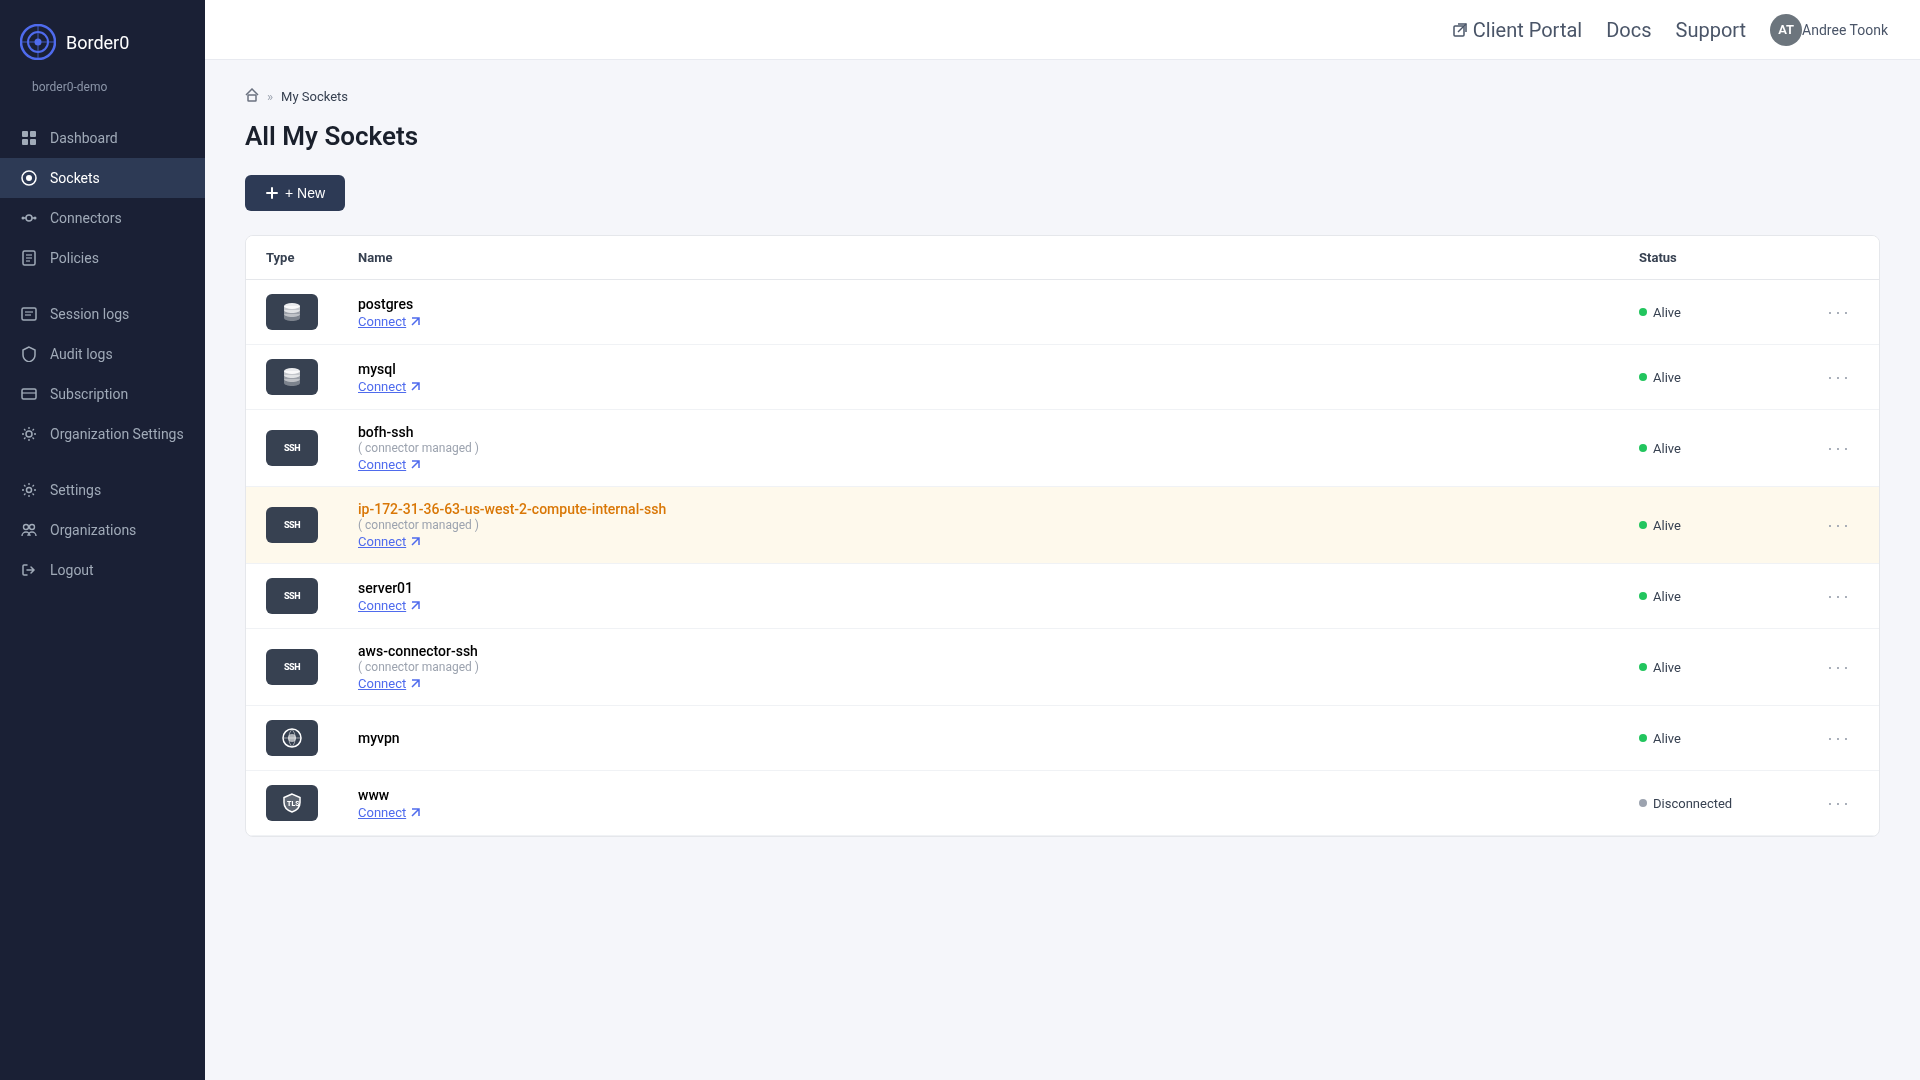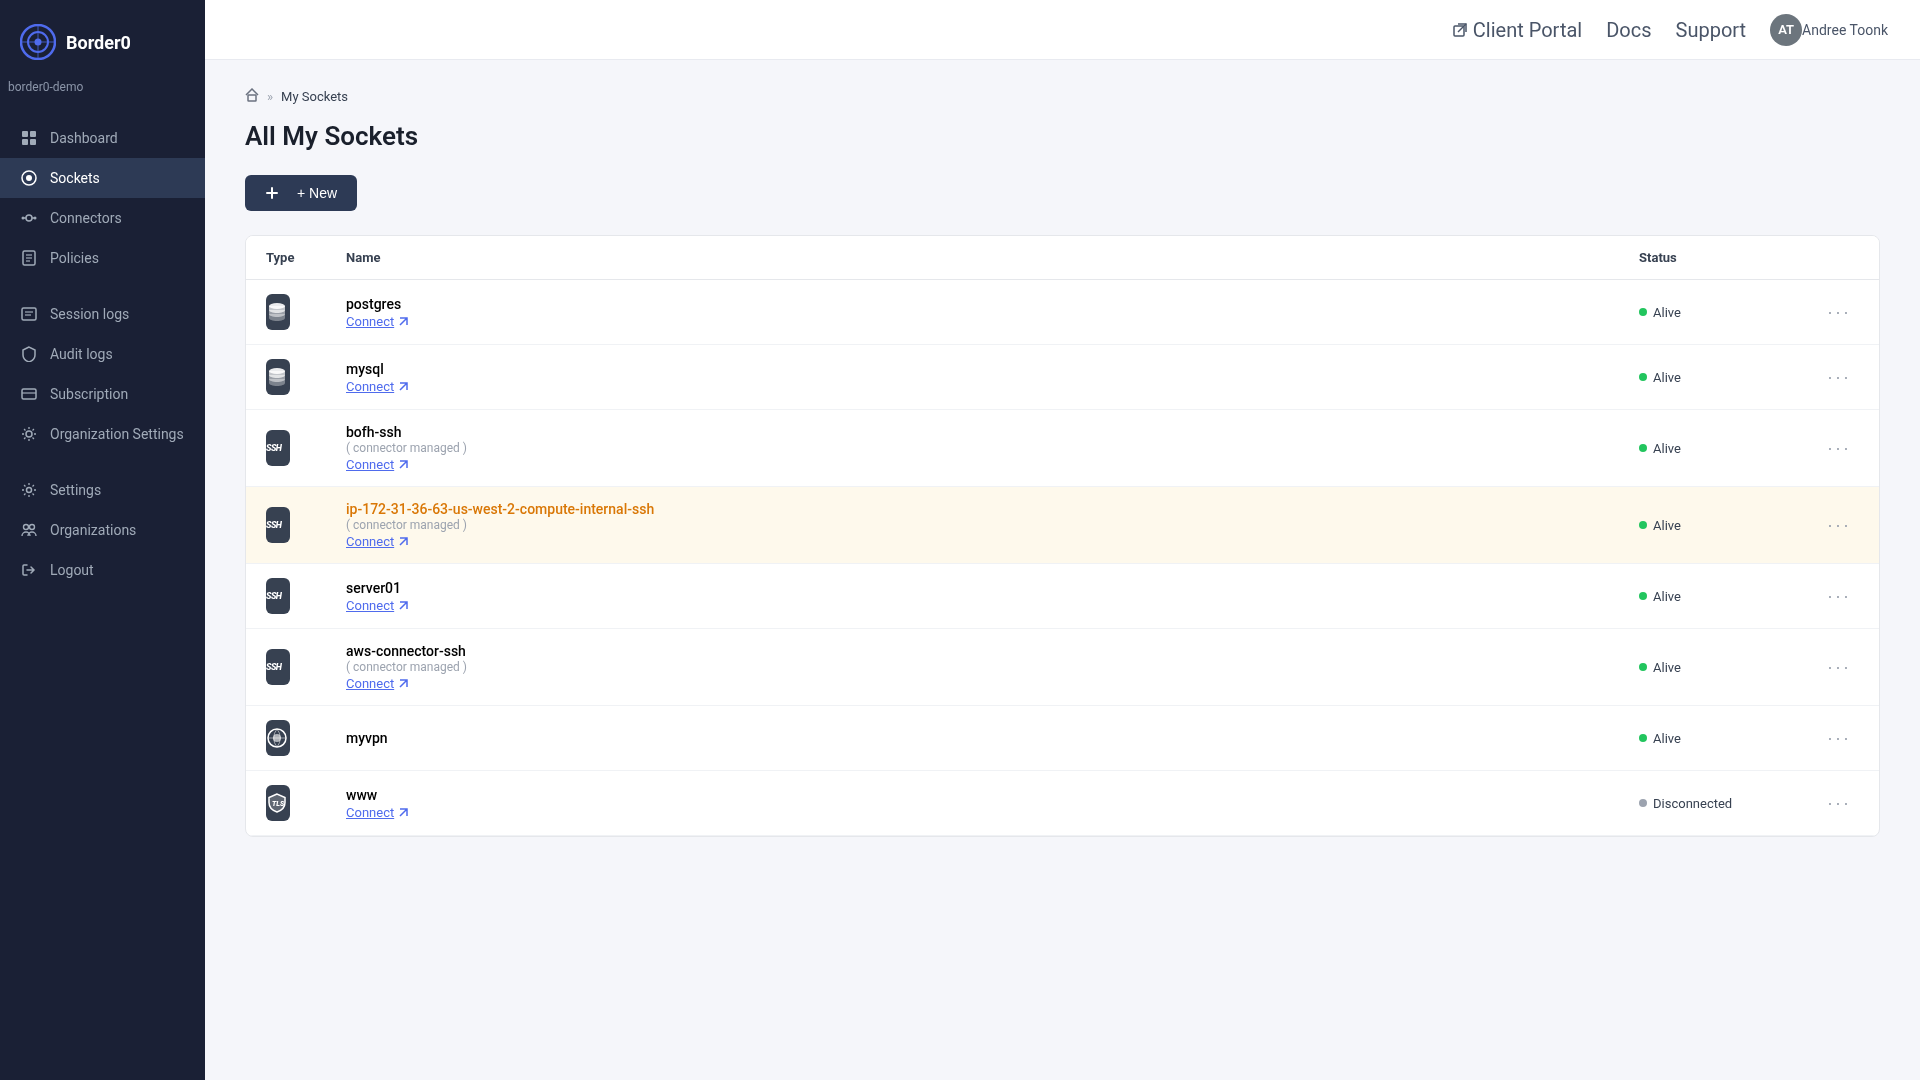--- a/index.html
+++ b/index.html
@@ -21,24 +21,24 @@
       padding: 24px 20px 16px 20px;
       gap: 10px;
     }
     .logo-icon {
       width: 36px;
       height: 36px;
     }
     .logo-text {
       color: #ffffff;
       font-size: 18px;
-      font-weight: 700;
+      font-weight: 400;
     }
     .sidebar-org {
-      padding: 4px 20px 16px 8px;
+      padding: 4px 20px 16px 32px;
       color: #8b95a8;
       font-size: 12px;
     }
     .sidebar-nav {
       display: flex;
       flex-direction: column;
       flex: 1;
       padding: 8px 0;
     }
     .nav-item {
@@ -132,21 +132,21 @@
     .breadcrumb-current { color: #374151; }
     .page-title {
       font-size: 26px;
       font-weight: 600;
       color: #1a202c;
       margin-bottom: 24px;
     }
     .btn-new {
       display: inline-flex;
       align-items: center;
-      gap: 18px;
+      gap: 6px;
       background: #2d3a55;
       color: #ffffff;
       border: none;
       border-radius: 6px;
       padding: 10px 20px;
       font-size: 14px;
       font-weight: 500;
       cursor: pointer;
       margin-bottom: 24px;
     }
@@ -176,31 +176,30 @@
     tbody tr {
       border-bottom: 1px solid #f0f2f5;
       transition: background 0.1s;
     }
     tbody tr.highlighted { background: #fef9ec; }
     tbody td {
       padding: 14px 20px;
       vertical-align: middle;
     }
     .type-icon {
-      width: 24px;
+      width: 52px;
       height: 36px;
       border-radius: 6px;
       background: #2d3a55;
       display: flex;
       align-items: center;
-      justify-content: flex-start;
+      justify-content: center;
       color: white;
       font-size: 11px;
       font-weight: 700;
-      font-style: italic;
     }
     .type-icon.db { background: #374151; }
     .type-icon.ssh { background: #374151; font-size: 9px; }
     .type-icon.vpn { background: #374151; }
     .type-icon.tls { background: #374151; }
     .socket-name {
       font-size: 14px;
       color: #000000;
       font-weight: 500;
     }

